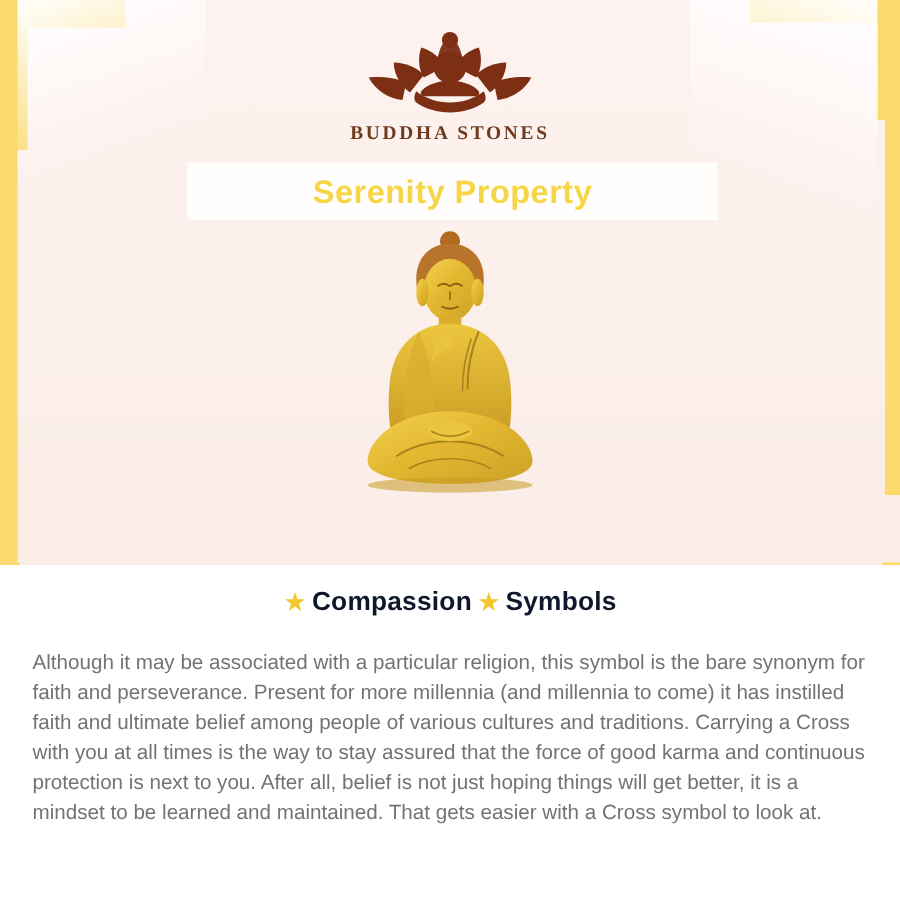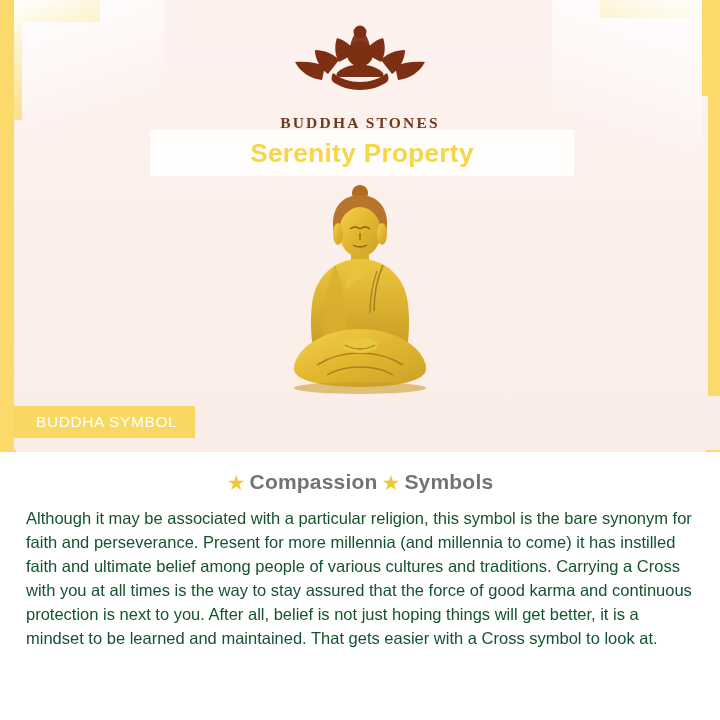--- a/index.html
+++ b/index.html
@@ -86,21 +86,21 @@
   
   .logo-wrap {
     position: absolute;
     left: 0; right: 0; top: 18px;
     display: flex;
     flex-direction: column;
     align-items: center;
   }
   .logo-mark { width: 150px; height: 74px; display: block; }
   .brand-name {
-    margin-top: 22px;
+    margin-top: 6px;
     font-size: 15.5px;
     letter-spacing: 2.2px;
     font-weight: bold;
     color: #6e3a1f;
     font-family: "Liberation Serif", serif;
   }
 
   
   .title-bar {
     position: absolute;
@@ -163,28 +163,28 @@
     margin-top: 4px;
   }
   .subtitle-row .star {
     color: #f3c82e;
     font-size: 21px;
     line-height: 1;
   }
   .subtitle-row .kw {
     font-size: 21px;
     font-weight: bold;
-    color: #737373;
+    color: #0f172a;
     letter-spacing: 0.2px;
   }
   .body-text {
-    margin-top: 13px;
+    margin-top: 25px;
     font-size: 16.5px;
     line-height: 1.45;
-    color: #14532d;
+    color: #737373;
     text-align: left;
   }
 </style>
 </head>
 <body>
 
 <div class="page">
 
   <div class="band-top-left"></div>
   <div class="band-top-left2"></div>
@@ -264,23 +264,20 @@
       <path d="M52 186 c14 -9 28 -12 43 -12 s29 3 43 12" stroke="#a8821c" stroke-width="1.6" fill="none"></path>
       <path d="M62 196 c10 -6 21 -8 33 -8 s23 2 33 8" stroke="#a8821c" stroke-width="1.3" fill="none"></path>
 
       <ellipse cx="95" cy="166" rx="18" ry="8" fill="#eac63f"></ellipse>
       <path d="M80 166 q15 8 30 0" stroke="#a8821c" stroke-width="1.3" fill="none"></path>
 
       <ellipse cx="95" cy="209" rx="66" ry="6" fill="#c79b22" opacity="0.55"></ellipse>
     </svg>
   </div>
 
-  <div class="symbol-tag">
-    <span>BUDDHA SYMBOL</span>
-  </div>
 
   <div class="body-panel">
     <div class="subtitle-row">
       <span class="star">★</span>
       <span class="kw">Compassion</span>
       <span class="star">★</span>
       <span class="kw">Symbols</span>
     </div>
     <div class="body-text">Although it may be associated with a particular religion, this symbol is the bare synonym for faith and perseverance. Present for more millennia (and millennia to come) it has instilled faith and ultimate belief among people of various cultures and traditions. Carrying a Cross with you at all times is the way to stay assured that the force of good karma and continuous protection is next to you. After all, belief is not just hoping things will get better, it is a mindset to be learned and maintained. That gets easier with a Cross symbol to look at.</div>
   </div>

